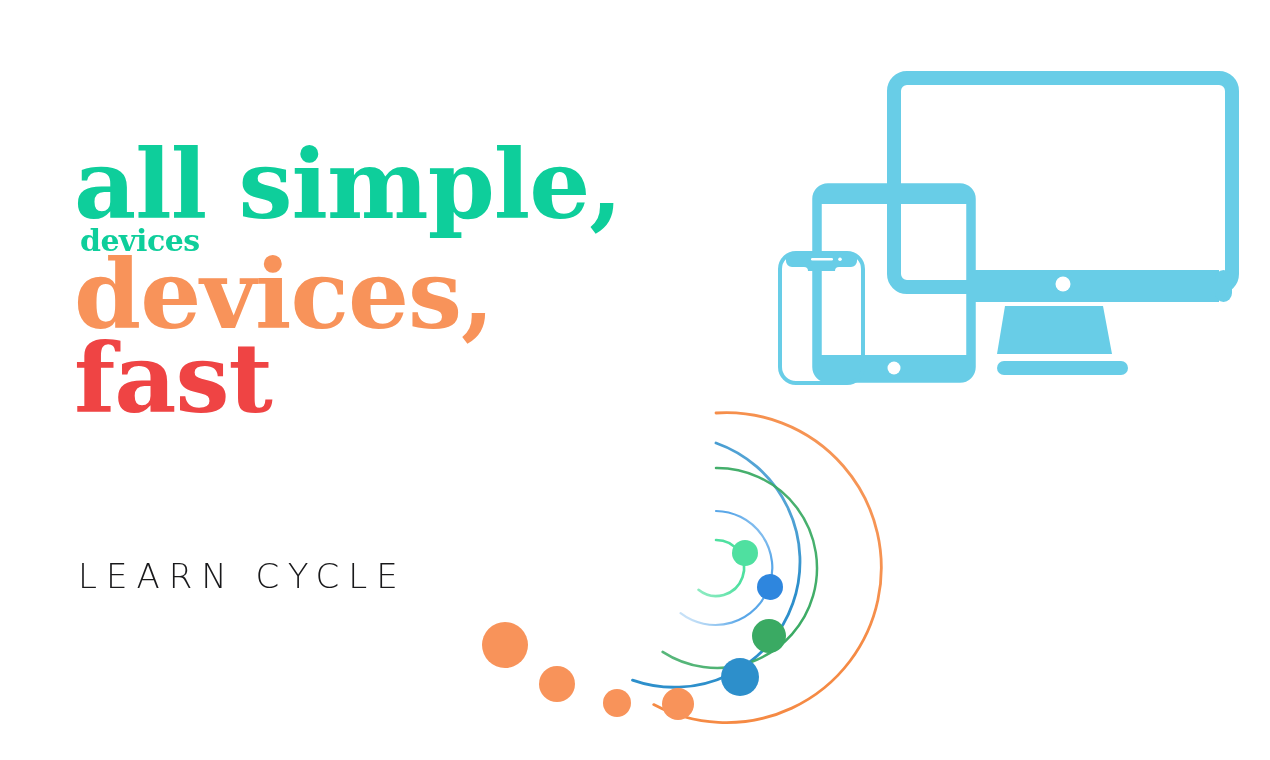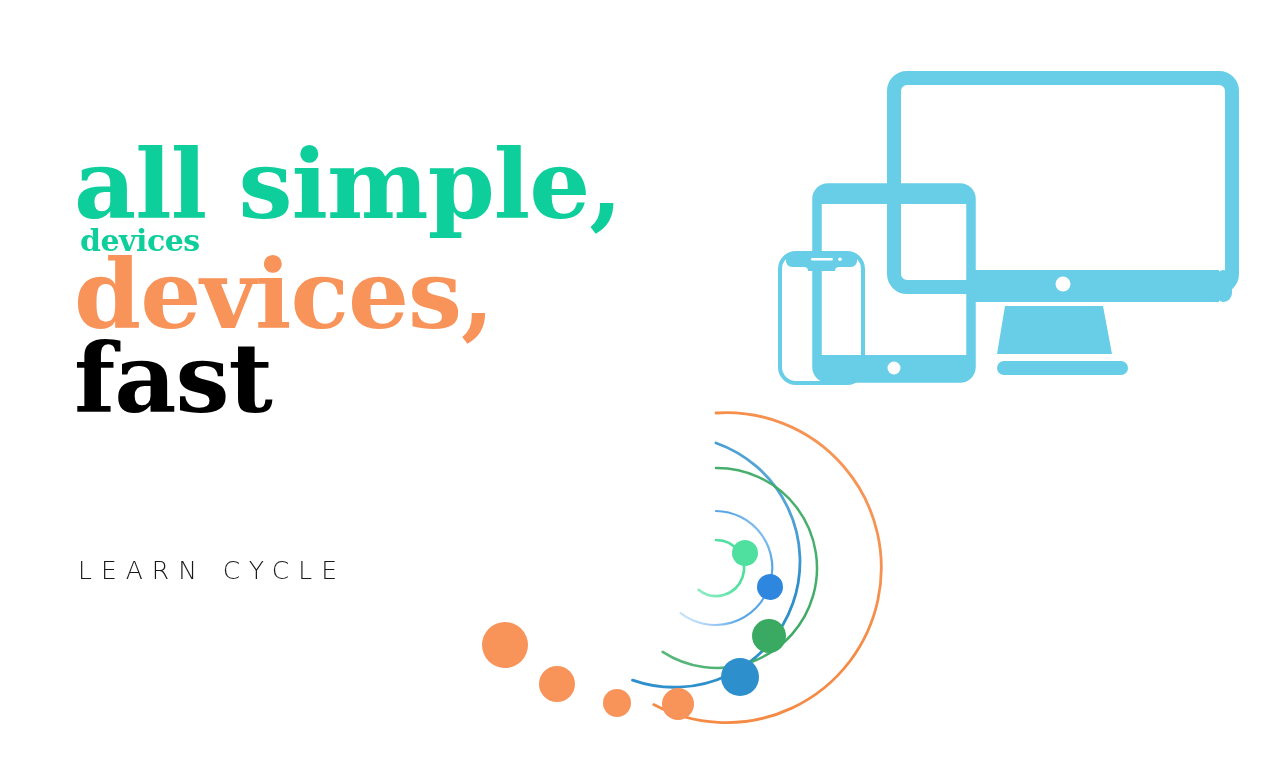--- a/index.html
+++ b/index.html
@@ -48,32 +48,32 @@
     font-size: 30px;
     letter-spacing: -0.5px;
     color: #0ECE9B;
     line-height: 1;
   }
   .line-simple {
     color: #F8935A;
     margin-top: 20px;
   }
   .line-fast {
-    color: #000000;
+    color: #ef4444;
     margin-top: -6px;
   }
 
   
   .sub-label {
     position: absolute;
     left: 78px;
     top: 556px;
     font-family: "DejaVu Sans", "Liberation Sans", sans-serif;
     font-weight: 300;
-    font-size: 25px;
+    font-size: 34px;
     letter-spacing: 9px;
     color: #19191B;
     white-space: nowrap;
   }
 
   
   .devices {
     position: absolute;
     left: 760px;
     top: 55px;

